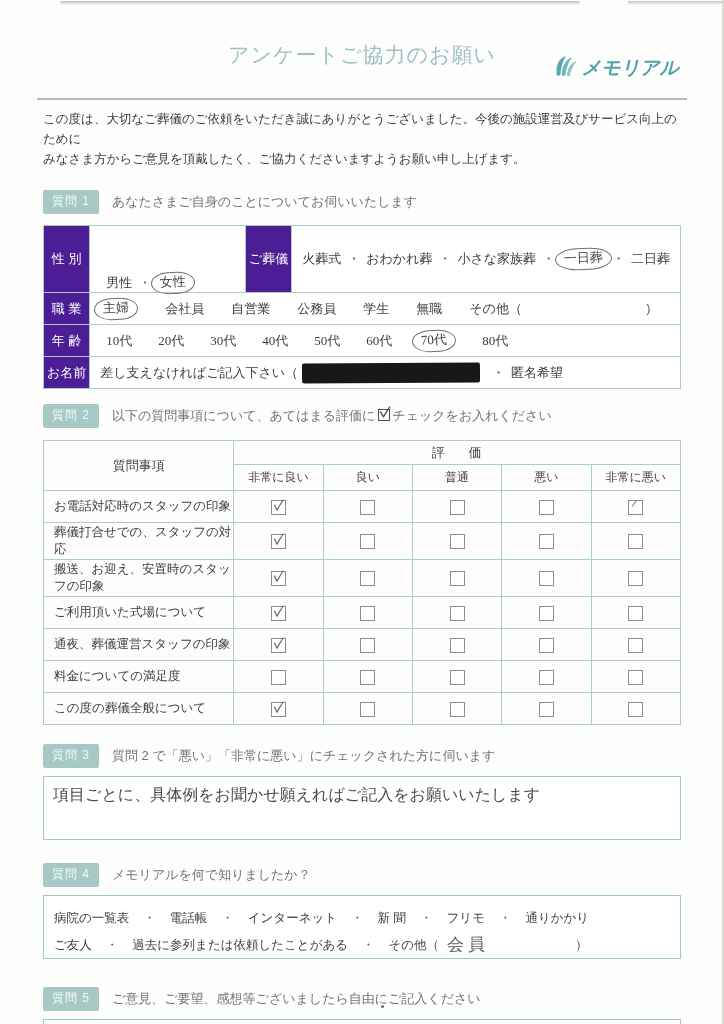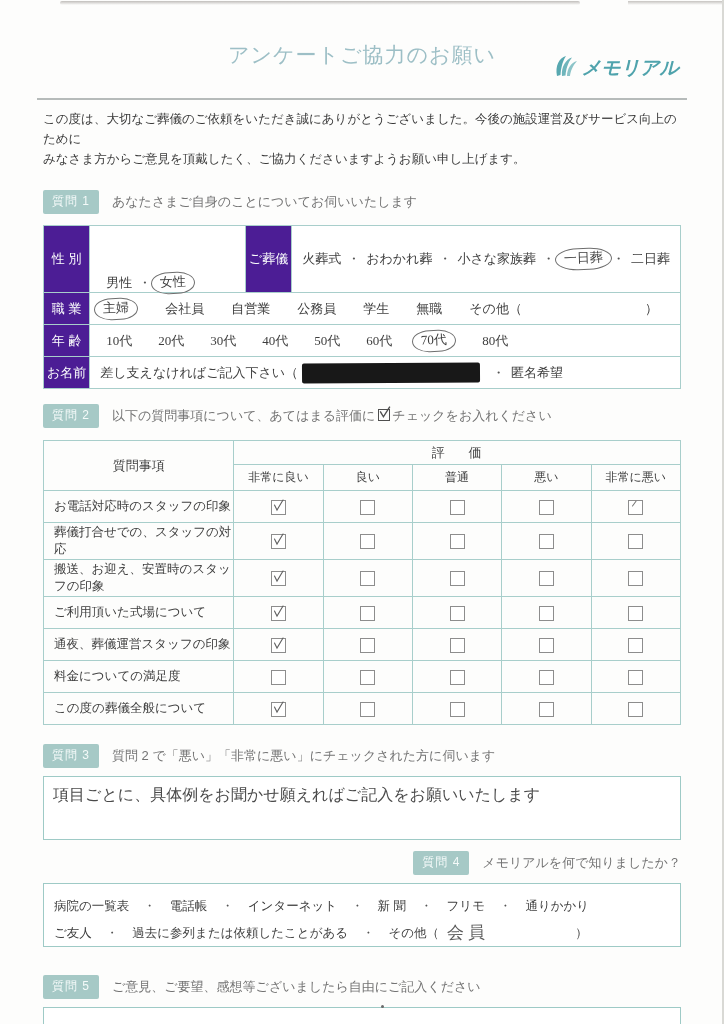--- a/index.html
+++ b/index.html
@@ -279,21 +279,21 @@
   </table>
 
   <div class="sec-head" style="margin-top:19px;">
     <span class="badge">質問 3</span>
     <span class="prompt">質問 2 で「悪い」「非常に悪い」にチェックされた方に伺います</span>
   </div>
   <div class="ansbox" style="height:62px;">
     <div class="box-note">項目ごとに、具体例をお聞かせ願えればご記入をお願いいたします</div>
   </div>
 
-  <div class="sec-head" style="margin-top:11px;justify-content:flex-end;">
+  <div class="sec-head" style="margin-top:23px;">
     <span class="badge">質問 4</span>
     <span class="prompt">メモリアルを何で知りましたか？</span>
   </div>
   <div class="ansbox" style="height:62px;">
     <div class="q4-line first">
         <span class="opt">病院の一覧表</span>
         <span class="sep" style="margin: 0px 14px;">・</span>
         <span class="opt">電話帳</span>
         <span class="sep" style="margin: 0px 14px;">・</span>
         <span class="opt">インターネット</span>

